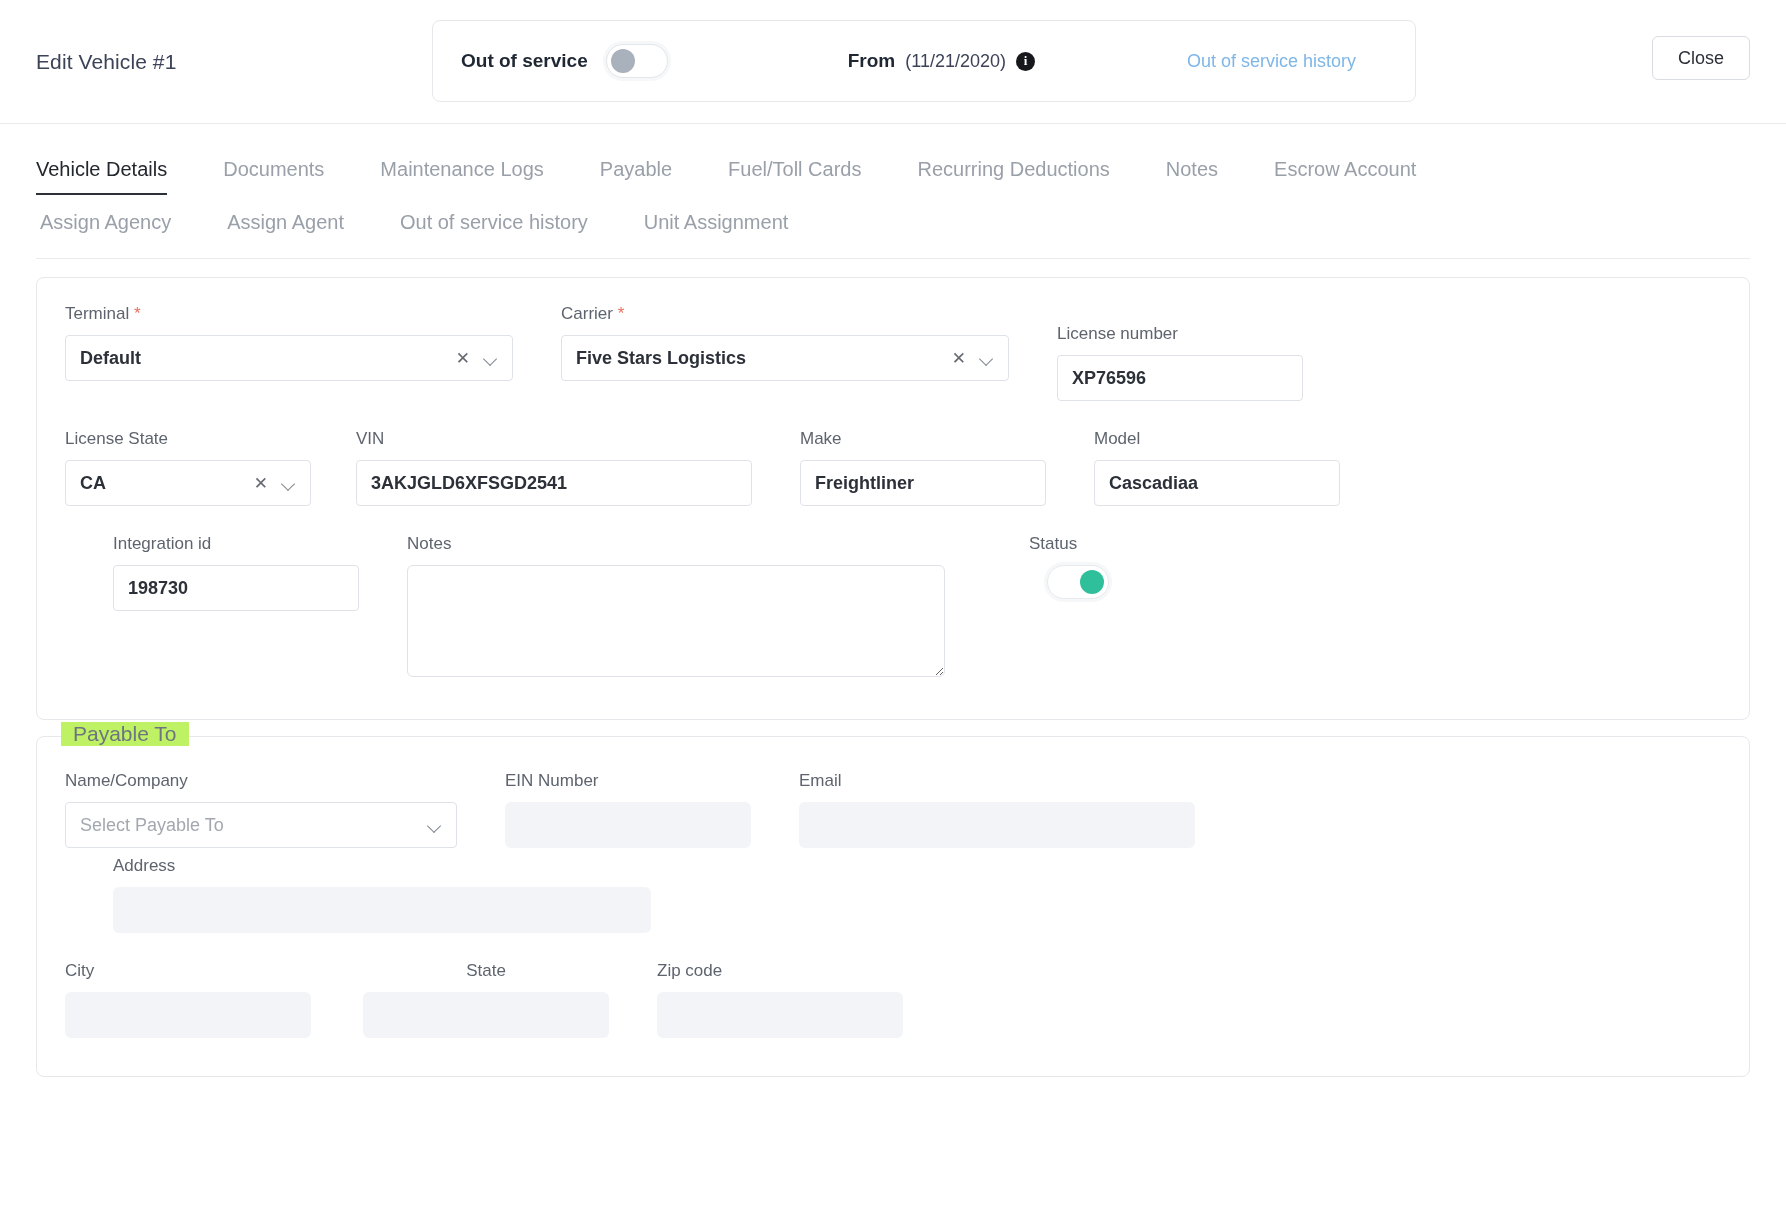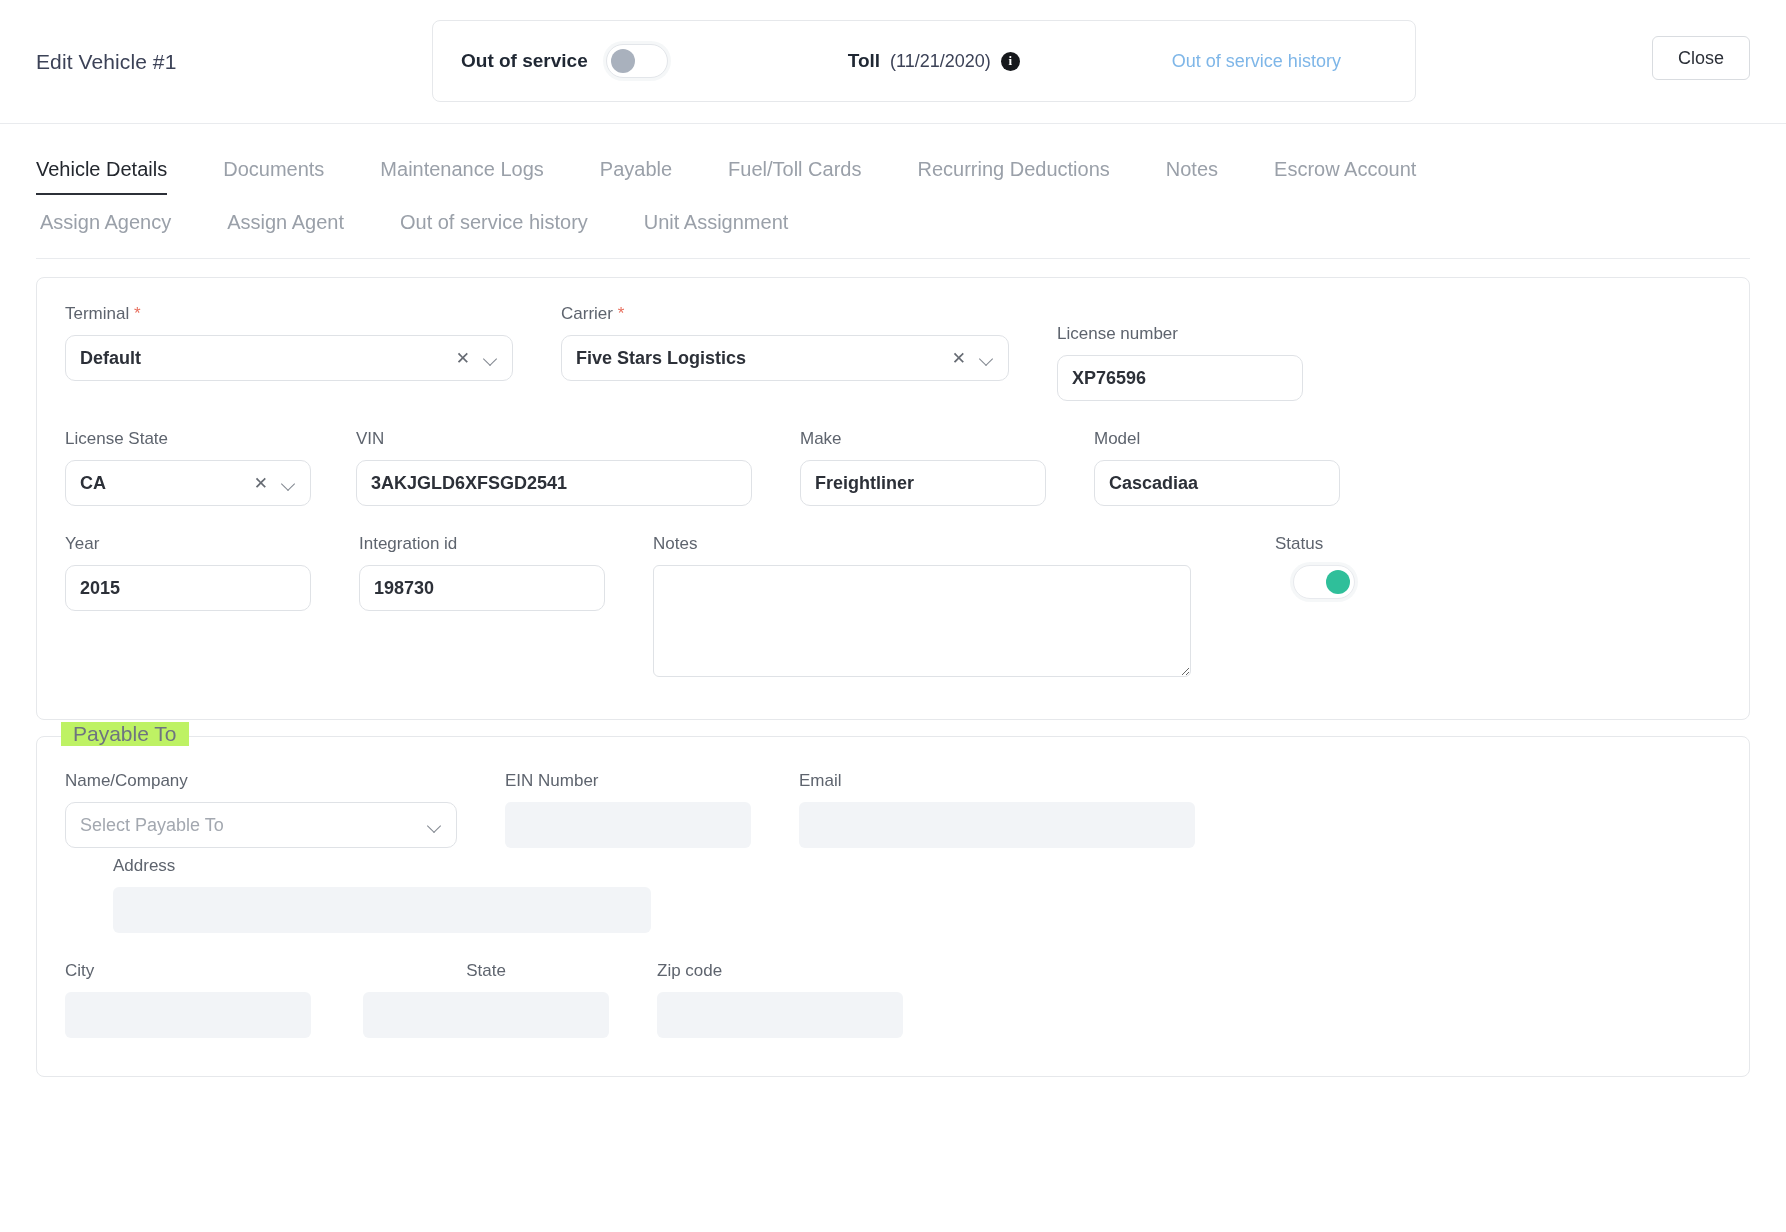--- a/index.html
+++ b/index.html
@@ -184,21 +184,21 @@
     font-size: 17px;
     color: #5e646e;
     margin-bottom: 11px;
     white-space: nowrap;
   }
   .req { color: #e8705f; font-size: 17px; }
 
   .ctrl {
     height: 46px;
     border: 1px solid #dfe2e6;
-    border-radius: 10px;
+    border-radius: 4px;
     background: #fff;
     display: flex;
     align-items: center;
     padding: 0 14px;
     font-size: 18px;
     color: #2c3038;
     font-weight: bold;
     position: relative;
   }
   .ctrl.plain { font-weight: bold; }
@@ -281,21 +281,21 @@
 <body>
 
 <div class="topbar">
   <div class="page-title">Edit Vehicle #1</div>
 
   <div class="oos-card">
     <div class="oos-label">Out of service</div>
     <div class="switch">
       <div class="knob"></div>
     </div>
-    <div class="from-label">Toll</div>
+    <div class="from-label">From</div>
     <div class="from-date">(11/21/2020)</div>
     <div class="info-icon">i</div>
     <div class="oos-history-link">Out of service history</div>
   </div>
 
   <button class="close-btn">Close</button>
 </div>
 
 <div class="tabs-wrap">
   <div class="tabrow">
@@ -383,26 +383,20 @@
     <div class="field c-model">
       <div class="flabel">Model</div>
       <div class="ctrl plain">
         <span class="val">Cascadiaa</span>
       </div>
     </div>
   </div>
 
   <div class="grid" style="margin-top:20px">
 
-    <div class="field c-year">
-      <div class="flabel">Year</div>
-      <div class="ctrl plain">
-        <span class="val">2015</span>
-      </div>
-    </div>
 
     <div class="field c-integ">
       <div class="flabel">Integration id</div>
       <div class="ctrl plain">
         <span class="val">198730</span>
       </div>
     </div>
 
     <div class="field c-notes">
       <div class="flabel">Notes</div>

